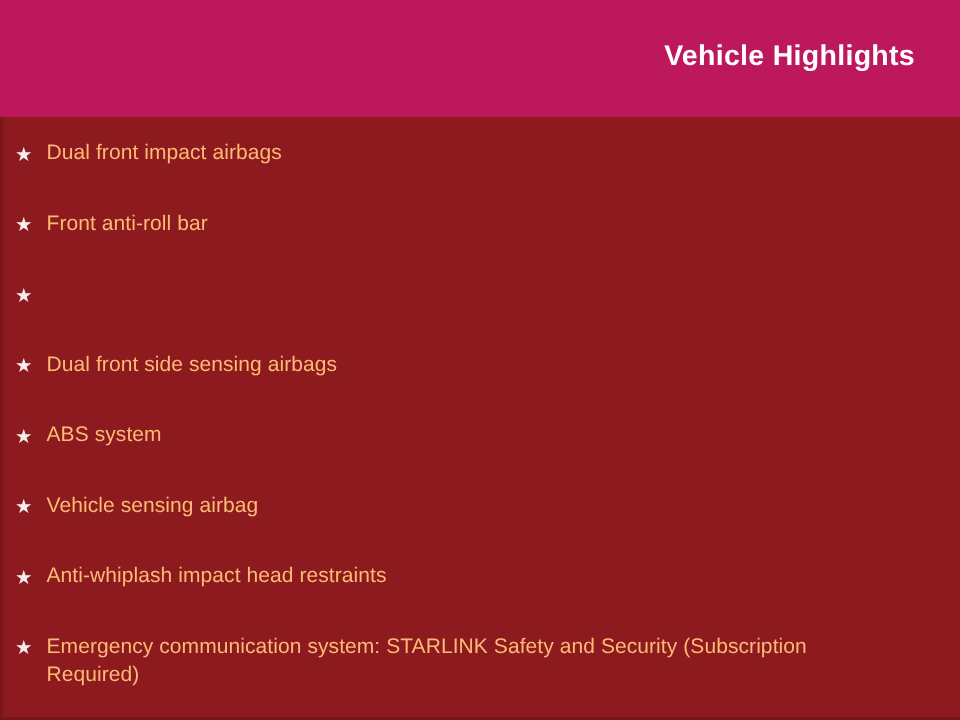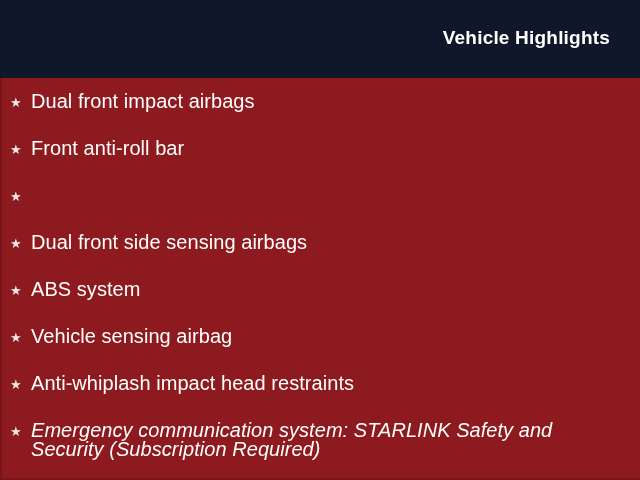--- a/index.html
+++ b/index.html
@@ -15,21 +15,21 @@
     background: #8d1a1e;
     font-family: "Liberation Sans", sans-serif;
     -webkit-font-smoothing: antialiased;
   }
   #header-bar {
     position: absolute;
     left: 0;
     top: 0;
     width: 640px;
     height: 78px;
-    background: #0f172a;
+    background: #be185d;
     box-sizing: border-box;
   }
   #header-title {
     position: absolute;
     right: 30px;
     top: 27px;
     font-size: 19px;
     font-weight: bold;
     color: #ffffff;
     letter-spacing: 0.2px;
@@ -68,30 +68,29 @@
     left: 8px;
     top: 8px;
     width: 14px;
     font-size: 13px;
     line-height: 17px;
     color: #f5eceb;
     text-align: left;
   }
   .highlight-text {
     display: block;
-    font-size: 20px;
+    font-size: 14px;
     line-height: 19px;
-    color: #ffffff;
+    color: #fdba74;
     padding-top: 6px;
     padding-right: 40px;
     letter-spacing: 0.05px;
   }
   .highlight-item.wrapped .highlight-text {
     max-width: 560px;
-    font-style: italic;
   }
 </style>
 </head>
 <body>
 
 <div id="slide">
 
   <div id="header-bar">
     <div id="header-title">Vehicle Highlights</div>
   </div>

